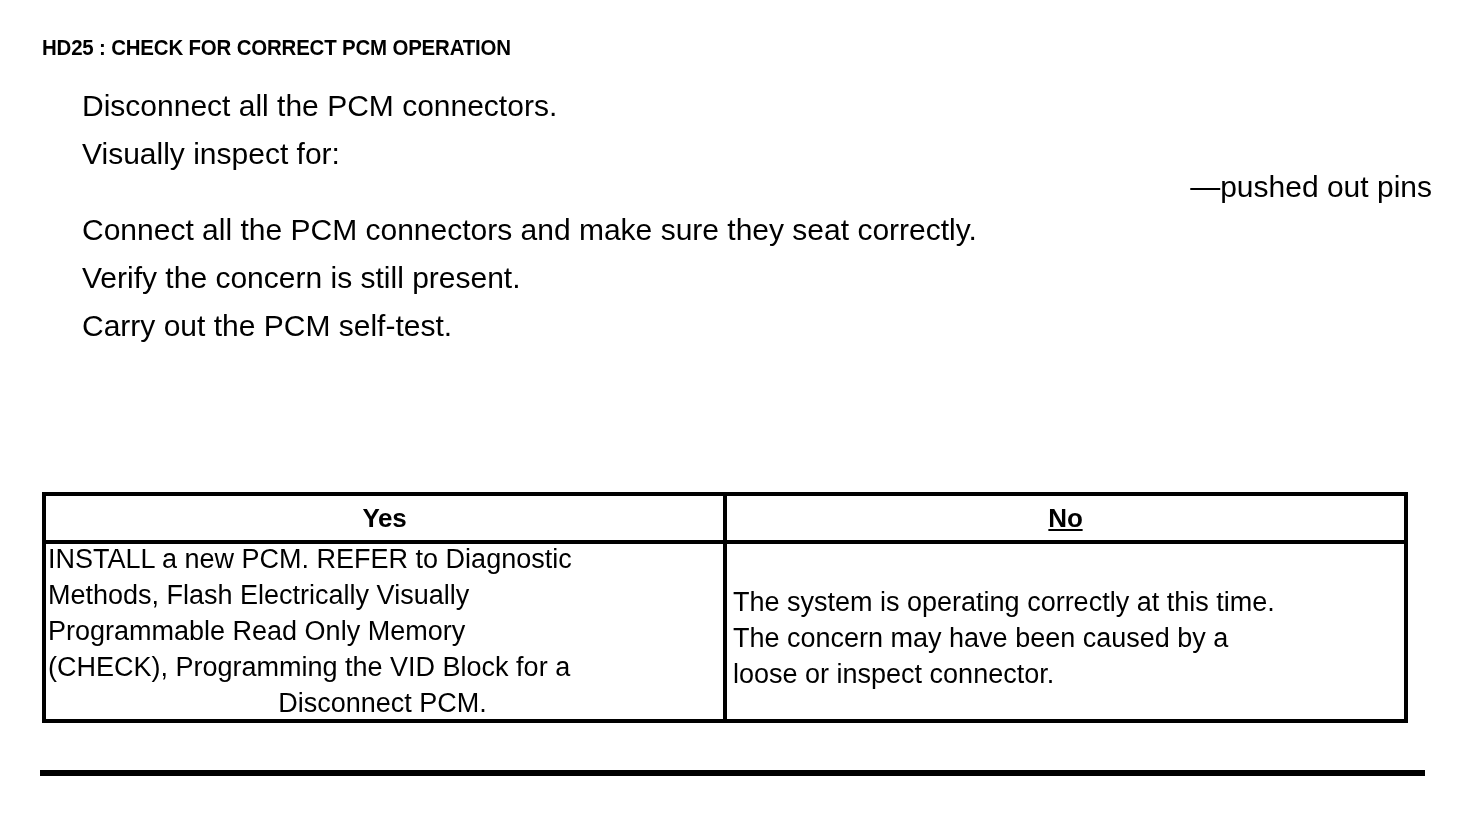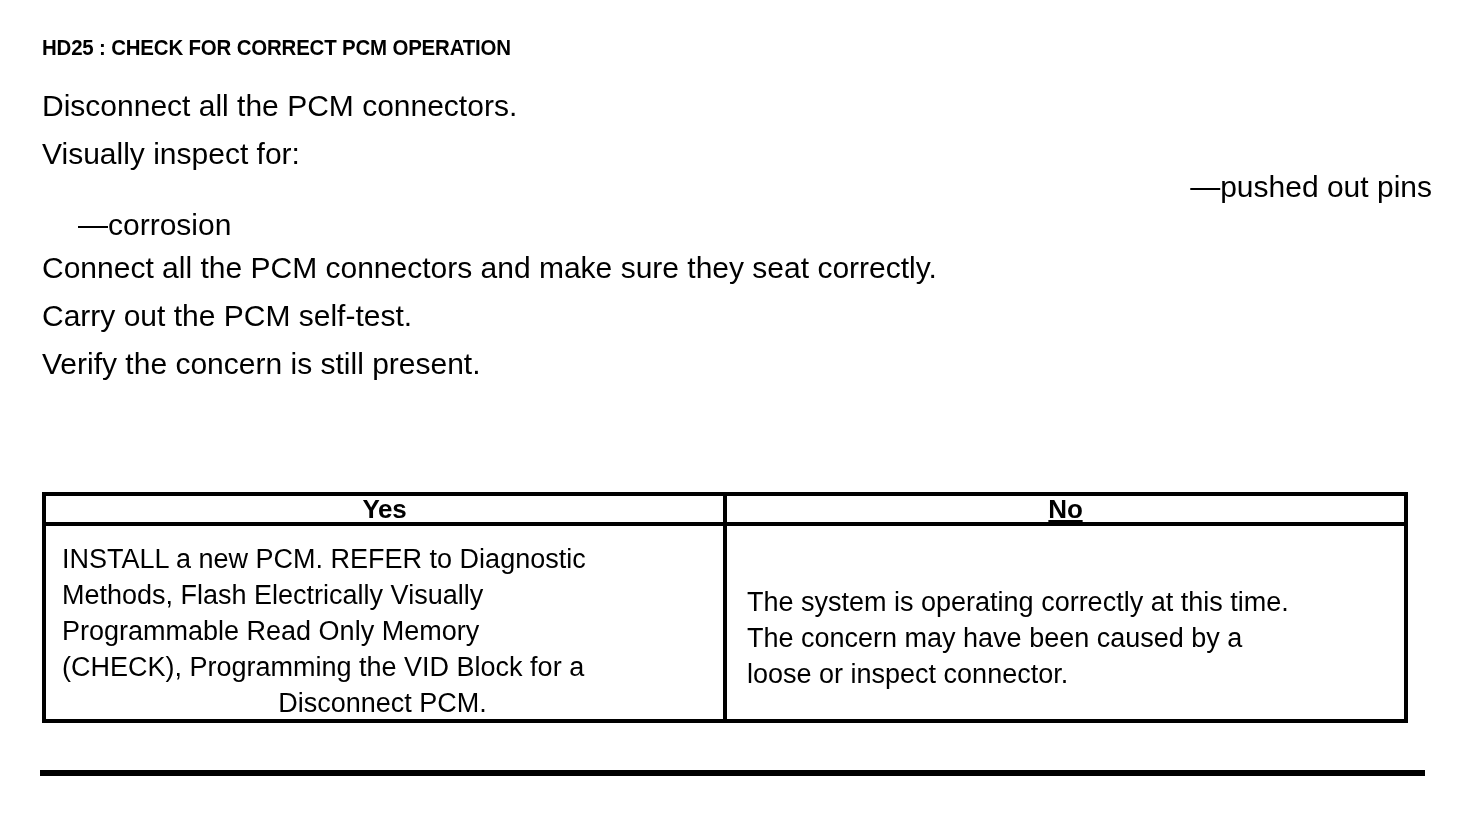--- a/index.html
+++ b/index.html
@@ -42,20 +42,21 @@
     position: absolute;
     left: 42px;
     top: 82px;
     width: 1390px;
   }
   .line {
     font-size: 30px;
     line-height: 48px;
     white-space: nowrap;
     font-weight: normal;
+    margin-left: 40px;
   }
   .line.sub {
     line-height: 38px;
     padding-left: 36px;
   }
   .line.first-sub {
     margin-top: -10px;
     text-align: right;
   }
   .line.bold {
@@ -71,21 +72,21 @@
     width: 1366px;
     height: 231px;
     border: 4px solid #000;
     box-sizing: border-box;
     background: #fff;
   }
   .table-header-row {
     position: absolute;
     left: 0; top: 0;
     width: 100%;
-    height: 30px;
+    height: 48px;
     border-bottom: 4px solid #000;
     box-sizing: border-box;
   }
   .table-body-row {
     position: absolute;
     left: 0;
     top: 41px;
     width: 100%;
     bottom: 0;
   }
@@ -128,21 +129,21 @@
   .cell-no {
     left: 681px;
     right: 0;
     display: flex;
     align-items: center;
     box-sizing: border-box;
     margin-top: 20px;
   }
   .cell-line {
     white-space: nowrap;
-    padding-left: 16px;
+    padding-left: 2px;
   }
   .cell-line.centered {
     text-align: center;
     padding-left: 0;
     padding-right: 8px;
   }
   .cell-no .no-text {
     padding-left: 4px;
   }
 
@@ -160,24 +161,23 @@
 <body>
 
 <div class="page">
 
   <div class="step-heading">HD25 : CHECK FOR CORRECT PCM OPERATION</div>
 
   <div class="body-block">
     <div class="line">Disconnect all the PCM connectors.</div>
     <div class="line">Visually inspect for:</div>
     <div class="line sub first-sub">—pushed out pins</div>
-    <div class="line sub">—corrosion</div>
     <div class="line">Connect all the PCM connectors and make sure they seat correctly.</div>
+    <div class="line">Verify the concern is still present.</div>
     <div class="line">Carry out the PCM self-test.</div>
-    <div class="line">Verify the concern is still present.</div>
   </div>
 
   <div class="decision-table">
 
     <div class="col-divider"></div>
 
     <div class="table-header-row">
       <div class="hdr-cell hdr-yes">Yes</div>
       <div class="hdr-cell hdr-no">No</div>
     </div>

